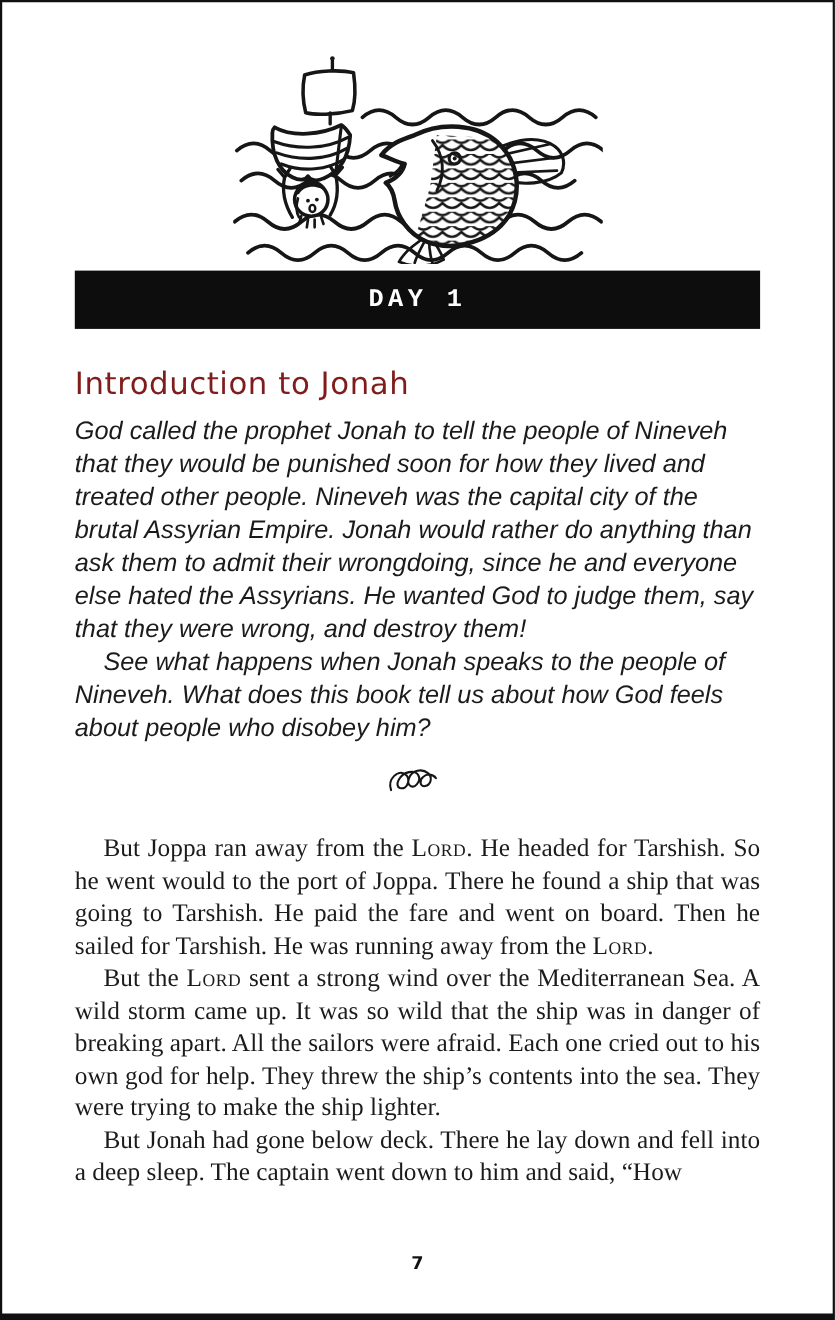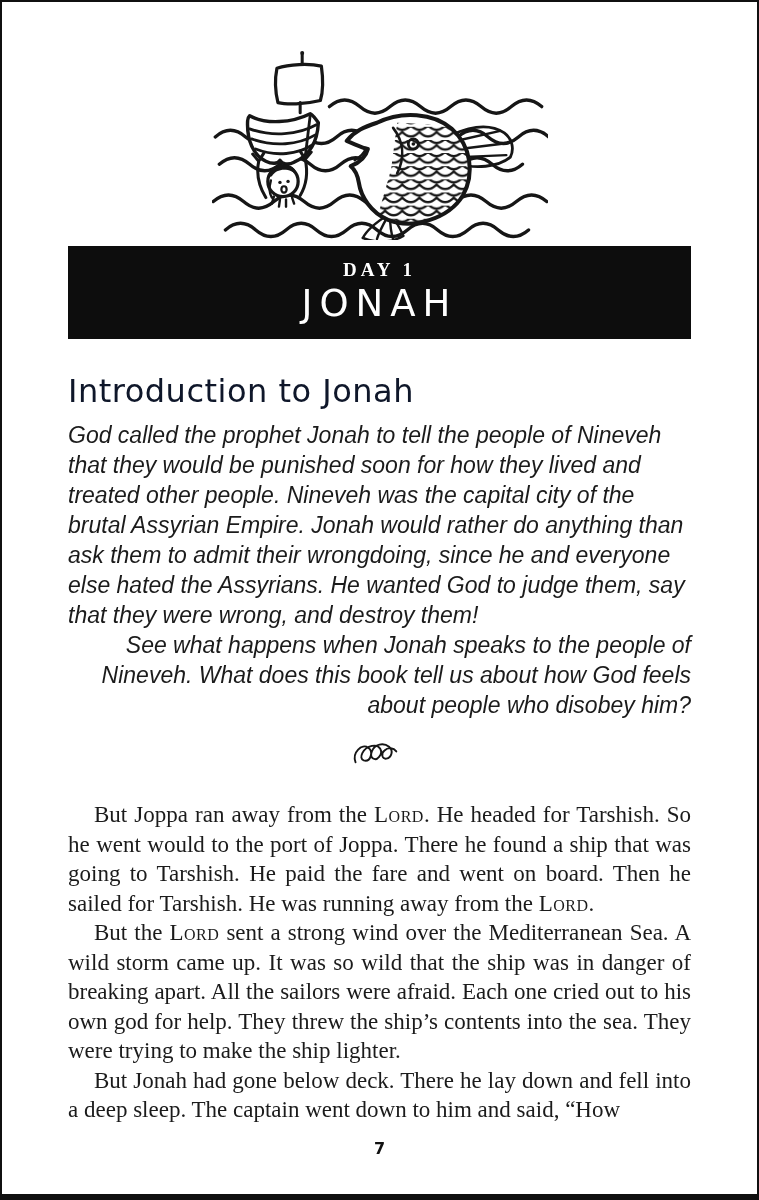--- a/index.html
+++ b/index.html
@@ -8,37 +8,37 @@
     background:#ffffff;color:#161616;
     border:2px solid #101010;border-bottom-width:6px;
     font-family:"Liberation Serif", serif;overflow:hidden;
   }
   .illustration{margin-top:46px;height:192px;display:flex;justify-content:center;align-items:flex-start;}
   .banner{
     margin:6px 66px 0;background:#0d0d0d;color:#ffffff;text-align:center;
     padding:13px 0 14px;
   }
   .banner-kicker{
-    font-family:Liberation Serif, serif;font-weight:bold;
-    font-size:19px;letter-spacing:4px;
+    font-family:Liberation Mono, monospace;font-weight:bold;
+    font-size:23px;letter-spacing:4px;
   }
   .banner-title{
     font-family:"DejaVu Sans", sans-serif;font-size:37px;letter-spacing:7px;
     margin-top:3px;line-height:1.1;
   }
   .intro-heading{
     margin:34px 66px 0;font-family:"DejaVu Sans", sans-serif;font-weight:normal;
-    font-size:32px;line-height:1.15;letter-spacing:0.5px;color:#0f172a;
+    font-size:28px;line-height:1.15;letter-spacing:0.5px;color:#7f1d1d;
   }
   .intro{
     margin:11px 66px 0;font-family:"Liberation Sans", sans-serif;font-style:italic;
     font-size:23px;line-height:30px;color:#1b1b1b;
   }
   .intro p{margin:0;}
-  .intro p + p{text-indent:26px;text-align:right;}
+  .intro p + p{text-indent:26px;}
   .divider{display:flex;justify-content:center;margin-top:18px;height:38px;}
   .body-text{
     margin:24px 66px 0;font-size:23px;line-height:29.5px;text-align:justify;color:#1b1b1b;
   }
   .body-text p{margin:0;text-indent:26px;}
   .sc{font-variant:small-caps;letter-spacing:0.5px;}
   .page-number{
     position:absolute;left:0;right:0;bottom:36px;text-align:center;
     font-family:"DejaVu Sans", sans-serif;font-weight:bold;font-size:16px;color:#111;
   }
@@ -102,21 +102,20 @@
         <path d="M57 131 C 55 138 55 143 58 148 M60 147 l -2 7 M66 150 l -1 7 M72 150 l 0 7 M78 148 l 2 6" stroke-width="2.4"></path>
         <circle cx="66" cy="133" r="1.7" fill="#161616" stroke="none"></circle>
         <circle cx="74" cy="132" r="1.7" fill="#161616" stroke="none"></circle>
         <ellipse cx="70" cy="140" rx="2.6" ry="3.2" stroke-width="2.2"></ellipse>
       </g>
     </svg>
   </div>
 
   <div class="banner">
     <div class="banner-kicker">DAY 1</div>
-    <div class="banner-title">JONAH</div>
   </div>
 
   <h1 class="intro-heading">Introduction to Jonah</h1>
 
   <div class="intro">
       <p>God called the prophet Jonah to tell the people of Nineveh that they would be punished soon for how they lived and treated other people. Nineveh was the capital city of the brutal Assyrian Empire. Jonah would rather do anything than ask them to admit their wrongdoing, since he and everyone else hated the Assyrians. He wanted God to judge them, say that they were wrong, and destroy them!</p>
       <p>See what happens when Jonah speaks to the people of Nineveh. What does this book tell us about how God feels about people who disobey him?</p>
     </div>
 
   <div class="divider">

